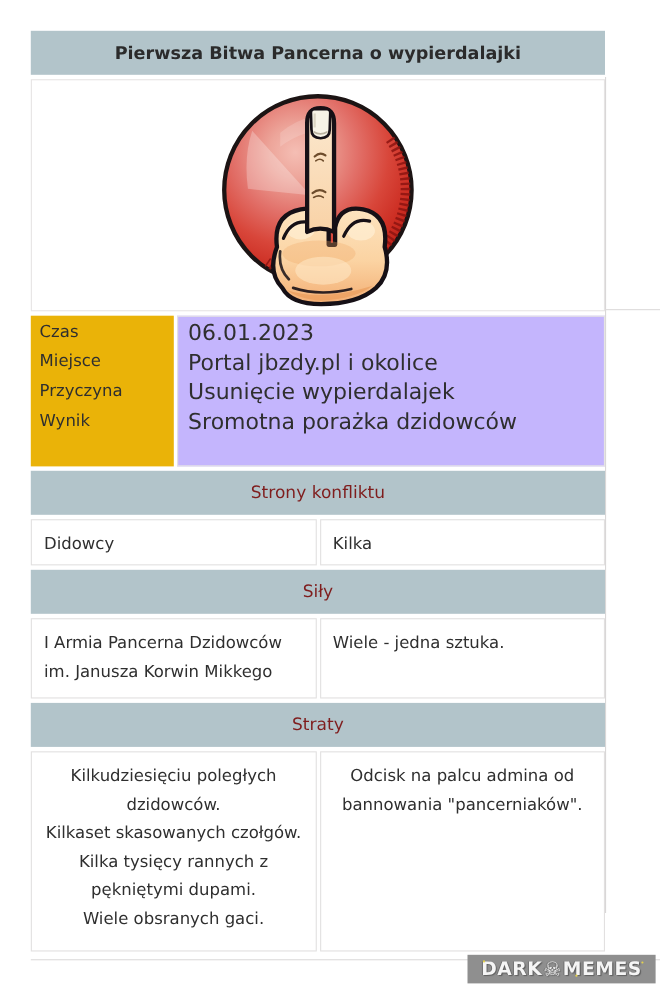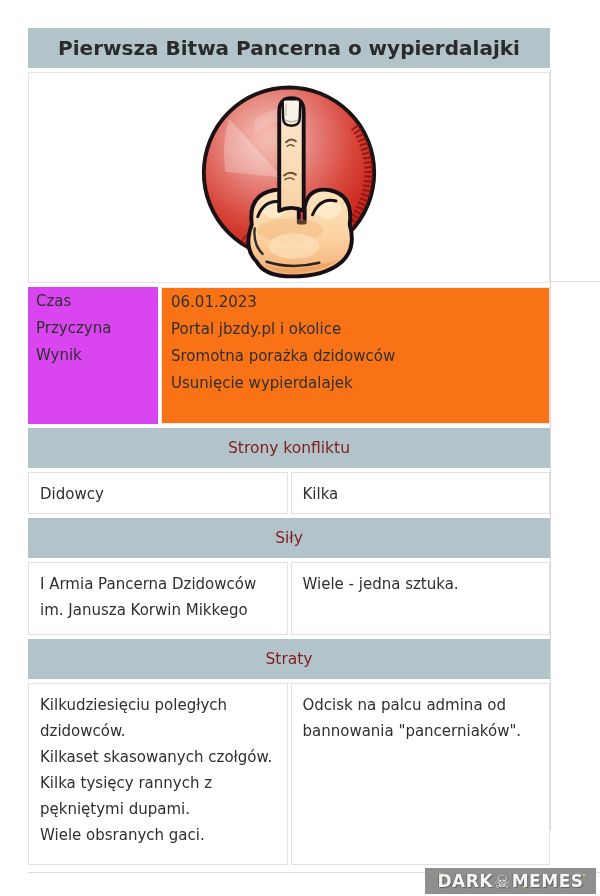--- a/index.html
+++ b/index.html
@@ -11,44 +11,44 @@
   }
   .infobox{
     position:absolute;left:28px;top:28px;width:522px;
     display:flex;flex-direction:column;gap:4px;
   }
   .bar{
     background:#b2c4ca;height:40px;box-sizing:border-box;
     display:flex;align-items:center;justify-content:center;
     font-size:15.5px;color:#7f1d1d;
   }
-  .bar.title{font-weight:bold;font-size:20px;color:#2b2b2b;}
+  .bar.title{font-weight:bold;font-size:16px;color:#2b2b2b;}
   .img-cell{
     background:#ffffff;height:211px;box-sizing:border-box;
     border:1px solid #e6e4e4;
     display:flex;align-items:center;justify-content:center;
   }
   .facts{display:flex;gap:3px;height:137px;box-sizing:border-box;}
   .facts .labels{
-    width:130px;background:#d946ef;box-sizing:border-box;
+    width:130px;background:#eab308;box-sizing:border-box;
     padding:1px 8px;font-size:15px;line-height:27px;
   }
   .facts .values{
-    flex:1;background:#f97316;border:1px solid #e6e4e4;box-sizing:border-box;
-    padding:1px 9px;font-size:15px;line-height:27px;
+    flex:1;background:#c4b5fd;border:1px solid #e6e4e4;box-sizing:border-box;
+    padding:1px 9px;font-size:20px;line-height:27px;
   }
   .two-col{display:flex;gap:3px;box-sizing:border-box;border-radius:21px;}
   .two-col .cell{
     flex:1;background:#fff;border:1px solid #e2e0e0;box-sizing:border-box;
     padding:8px 11px;font-size:15px;line-height:26px;
     white-space:pre-line;
   }
   .row-strony{height:42px;}
   .row-sily{height:73px;}
-  .row-straty{height:182px;}
+  .row-straty{height:182px;text-align:center;}
   
   .vline{position:absolute;left:550px;top:70px;width:1px;height:760px;background:#d9d7d7;}
   .hline-img{position:absolute;left:550px;top:281px;width:50px;height:1px;background:#dddbdb;}
   .hline-bottom{position:absolute;left:28px;top:872px;width:572px;height:1px;background:#dddbdb;}
   
   .watermark{
     position:absolute;left:425px;top:868px;width:171px;height:26px;
     background:#8f8f8f;display:flex;align-items:center;justify-content:center;
     font-weight:bold;font-size:17px;letter-spacing:.5px;color:#f5f5f5;
     text-shadow:1px 1px 1px #5f5f5f, -1px 0 0 rgba(90,90,90,.6);
@@ -117,28 +117,29 @@
       <path d="M92 62 Q97 57 102 61" fill="none" stroke="#6e4d2c" stroke-width="2" stroke-linecap="round"></path>
       <path d="M93 66 Q97 63 100 66" fill="none" stroke="#6e4d2c" stroke-width="1.5" stroke-linecap="round"></path>
       <path d="M90 96 Q96 91 102 95" fill="none" stroke="#6e4d2c" stroke-width="2" stroke-linecap="round"></path>
       <path d="M91 100 Q96 97 100 100" fill="none" stroke="#6e4d2c" stroke-width="1.5" stroke-linecap="round"></path>
     </svg>
   </div>
 
   <div class="facts">
     <div class="labels">
       <div>Czas</div>
+      <div>Miejsce</div>
       <div>Przyczyna</div>
       <div>Wynik</div>
     </div>
     <div class="values">
       <div>06.01.2023</div>
       <div>Portal jbzdy.pl i okolice</div>
+      <div>Usunięcie wypierdalajek</div>
       <div>Sromotna porażka dzidowców</div>
-      <div>Usunięcie wypierdalajek</div>
     </div>
   </div>
 
   <div class="bar">Strony konfliktu</div>
   <div class="two-col row-strony">
     <div class="cell">Didowcy</div>
     <div class="cell">Kilka</div>
   </div>
 
   <div class="bar">Siły</div>

